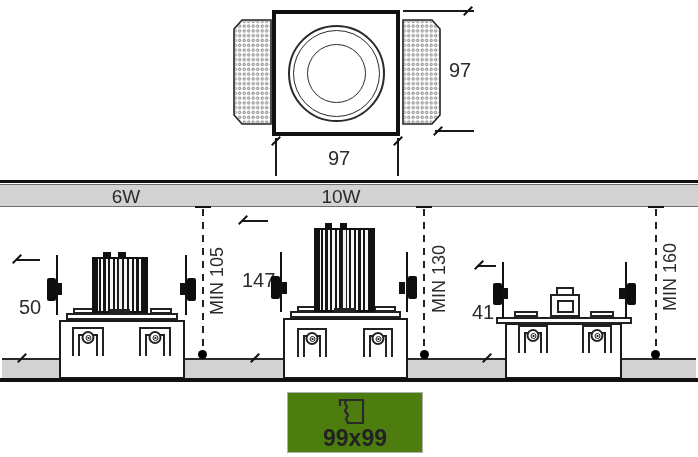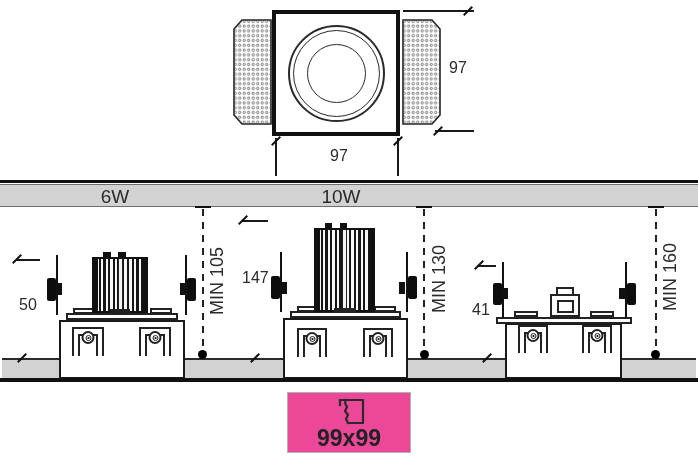--- a/index.html
+++ b/index.html
@@ -5,21 +5,21 @@
   html,body{margin:0;padding:0;background:#fff;}
   #stage{
     position:relative;width:698px;height:457px;background:#fff;overflow:hidden;
     font-family:"Liberation Sans","DejaVu Sans",sans-serif;color:#2b2b2b;
   }
   .abs{position:absolute;}
   
   .hline{position:absolute;background:#1a1a1a;height:2px;}
   .vline{position:absolute;background:#1a1a1a;width:2px;}
   .tick{position:absolute;width:12px;height:2px;background:#111;transform:rotate(-45deg);}
-  .dim-num{position:absolute;font-size:16px;line-height:1;background:#fff;padding:0 2px;white-space:nowrap;}
+  .dim-num{position:absolute;font-size:20px;line-height:1;background:#fff;padding:0 2px;white-space:nowrap;}
   .min-label{position:absolute;font-size:18px;line-height:1;background:#fff;padding:2px 3px;white-space:nowrap;
              transform:translate(-50%,-50%) rotate(-90deg);}
   .dash-v{position:absolute;width:2px;background:repeating-linear-gradient(180deg,#222 0 7px,transparent 7px 13px);}
   .dot{position:absolute;width:9px;height:9px;border-radius:50%;background:#000;}
   .tbar{position:absolute;width:16px;height:2px;background:#111;}
   
   .band-line-top{position:absolute;left:0;top:180px;width:698px;height:3px;background:#111;}
   .band{position:absolute;left:0;top:184px;width:698px;height:23px;background:#d2d2d2;
         border-top:1px solid #6e6e6e;border-bottom:1px solid #6e6e6e;box-sizing:border-box;}
   .band-label{position:absolute;top:187px;height:20px;font-size:19px;line-height:20px;text-align:center;color:#2b2b2b;}
@@ -46,21 +46,21 @@
   .bracket{position:absolute;z-index:22;}
   .br-out{position:absolute;left:0;right:0;top:0;bottom:0;border:2px solid #222;border-bottom:none;background:#fff;box-sizing:border-box;}
   .br-in{position:absolute;left:6px;right:6px;top:7px;bottom:0;border:2px solid #222;border-bottom:none;background:#fff;box-sizing:border-box;}
   .screw{position:absolute;left:50%;top:4px;transform:translateX(-50%);width:13px;height:13px;border:2px solid #222;border-radius:50%;background:#fff;box-sizing:border-box;}
   .screw-in{position:absolute;left:50%;top:50%;transform:translate(-50%,-50%);width:6px;height:6px;border:1.5px solid #222;border-radius:50%;box-sizing:border-box;
     background:radial-gradient(circle,#222 0 1px,transparent 1.2px);}
   .socket-cap{position:absolute;border:2px solid #222;background:#fff;box-sizing:border-box;z-index:22;}
   .socket-body{position:absolute;border:2px solid #222;background:#fff;box-sizing:border-box;z-index:23;}
   .socket-window{position:absolute;border:2px solid #222;background:#fff;box-sizing:border-box;}
   
-  .cutout-box{position:absolute;left:287px;top:392px;width:124px;height:61px;background:#ec4899;
+  .cutout-box{position:absolute;left:287px;top:392px;width:136px;height:61px;background:#4d7c0f;
               border:1.5px solid #b0b0b0;box-sizing:border-box;text-align:center;z-index:5;}
   .cutout-label{position:absolute;left:0;right:0;top:32px;font-size:23px;font-weight:bold;color:#222;}
 </style>
 </head>
 <body>
 
 <div id="stage">
 
   <div class="abs" style="left:0;top:0;width:698px;height:178px;">
 
@@ -91,21 +91,21 @@
 
     <div class="vline" style="left:275px;top:138px;height:38px;"></div>
     <div class="tick" style="left:270px;top:140px;"></div>
     <div class="vline" style="left:397px;top:138px;height:38px;"></div>
     <div class="tick" style="left:392px;top:140px;"></div>
     <div class="dim-num" style="left:320px;top:148px;width:34px;text-align:center;">97</div>
   </div>
 
   <div class="band-line-top"></div>
   <div class="band"></div>
-  <div class="band-label" style="left:85px;width:60px;">6W</div>
+  <div class="band-label" style="left:96px;width:60px;">6W</div>
   <div class="band-label" style="left:311px;width:60px;">10W</div>
 
   <div class="ceil-top"></div>
   <div class="ceil-gray"></div>
 
   <div class="tbar" style="left:195px;top:206px;"></div>
   <div class="dash-v" style="left:202px;top:209px;height:147px;"></div>
   <div class="dot" style="left:198px;top:350px;"></div>
   <div class="min-label" style="left:217px;top:281px;">MIN 105</div>
 

